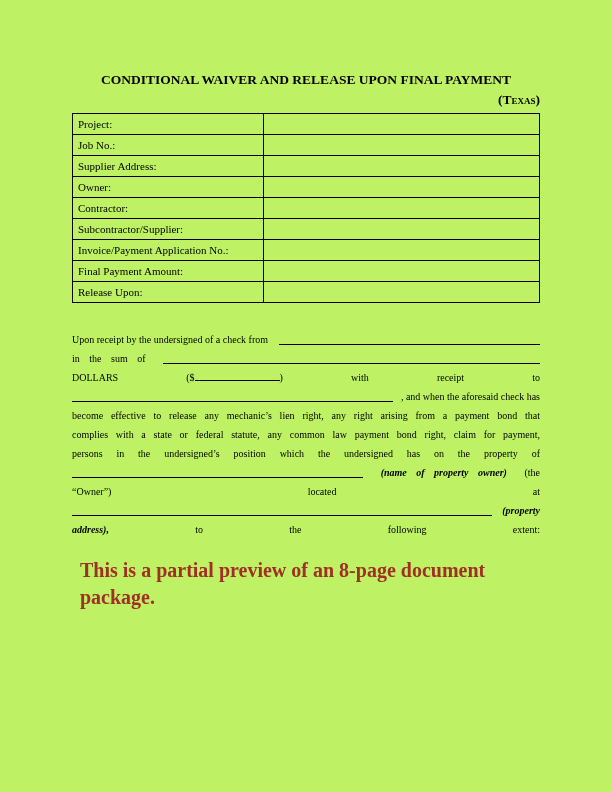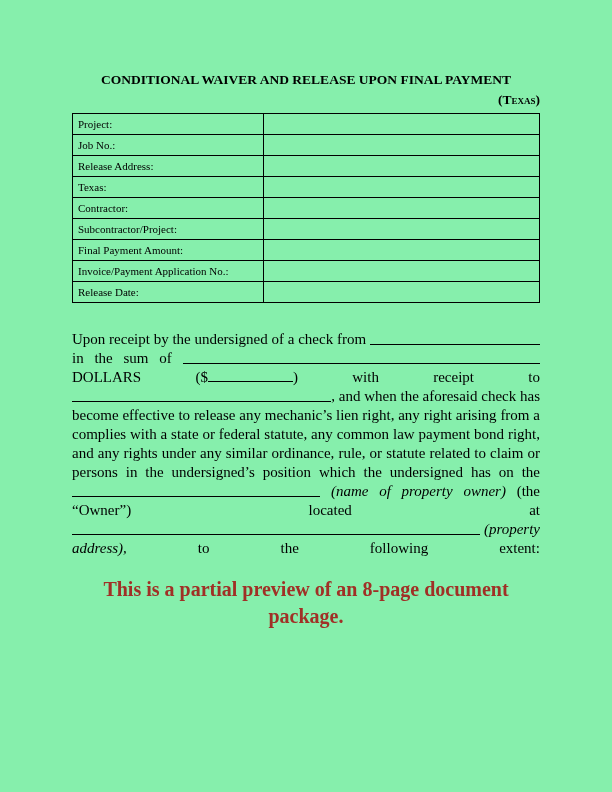--- a/index.html
+++ b/index.html
@@ -2,21 +2,21 @@
 <html><head>
 <meta charset="utf-8">
 <style>
   * { box-sizing: border-box; }
   html, body { margin: 0; padding: 0; background: #ffffff; }
   .page {
     position: relative;
     width: 612px;
     height: 792px;
     margin: 0 auto;
-    background: #86efac;
+    background: #bef264;
     font-family: "Liberation Serif", serif;
     color: #000000;
     overflow: hidden;
   }
   .content {
     position: absolute;
     left: 72px;
     right: 72px;
     top: 0;
   }
@@ -52,21 +52,22 @@
   td.label-cell { width: 41%; margin-top: 32px; }
   td.value-cell { width: 59%; }
   
   .body-par {
     margin-top: 27px;
     font-size: 11px;
   }
   .bl {
     height: 19px;
     line-height: 19px;
-    font-size: 15px;
+    font-size: 10px;
+    gap: 8px;
   }
   .bl.fill { display: flex; align-items: flex-end; }
   .bl.fill .token { white-space: pre; line-height: 19px; }
   .bl.between { display: flex; justify-content: space-between; align-items: center; }
   .bl.just {
     text-align: justify;
     text-align-last: justify;
     white-space: normal;
     overflow: hidden;
   }
@@ -76,27 +77,26 @@
     height: 1px;
     border-bottom: 1px solid #000000;
     margin-bottom: 4px;
   }
   .blankw {
     display: inline-block;
     height: 1px;
     border-bottom: 1px solid #000000;
     vertical-align: baseline;
   }
-  .it { font-style: italic; }
+  .it { font-style: italic; font-weight: bold; }
   .spread { word-spacing: 7px; }
   
   .notice {
     margin-top: 18px;
     padding: 0 8px;
-    text-align: center;
     font-weight: bold;
     font-size: 20px;
     line-height: 27px;
   }
 </style>
 </head>
 <body>
 
 <div class="page">
   <div class="content">
@@ -109,45 +109,45 @@
       <tbody>
           <tr>
             <td class="label-cell">Project:</td>
             <td class="value-cell"></td>
           </tr>
           <tr>
             <td class="label-cell">Job No.:</td>
             <td class="value-cell"></td>
           </tr>
           <tr>
-            <td class="label-cell">Release Address:</td>
-            <td class="value-cell"></td>
-          </tr>
-          <tr>
-            <td class="label-cell">Texas:</td>
+            <td class="label-cell">Supplier Address:</td>
+            <td class="value-cell"></td>
+          </tr>
+          <tr>
+            <td class="label-cell">Owner:</td>
             <td class="value-cell"></td>
           </tr>
           <tr>
             <td class="label-cell">Contractor:</td>
             <td class="value-cell"></td>
           </tr>
           <tr>
-            <td class="label-cell">Subcontractor/Project:</td>
+            <td class="label-cell">Subcontractor/Supplier:</td>
+            <td class="value-cell"></td>
+          </tr>
+          <tr>
+            <td class="label-cell">Invoice/Payment Application No.:</td>
             <td class="value-cell"></td>
           </tr>
           <tr>
             <td class="label-cell">Final Payment Amount:</td>
             <td class="value-cell"></td>
           </tr>
           <tr>
-            <td class="label-cell">Invoice/Payment Application No.:</td>
-            <td class="value-cell"></td>
-          </tr>
-          <tr>
-            <td class="label-cell">Release Date:</td>
+            <td class="label-cell">Release Upon:</td>
             <td class="value-cell"></td>
           </tr>
         </tbody>
     </table>
 
     <div class="body-par">
         <div class="bl fill">
           <span class="token">Upon receipt by the undersigned of a check from </span>
           <span class="blank"></span>
         </div>
@@ -161,21 +161,20 @@
           <span class="token">with</span>
           <span class="token">receipt</span>
           <span class="token">to</span>
         </div>
         <div class="bl fill">
           <span class="blank"></span>
           <span class="token">, and when the aforesaid check has</span>
         </div>
         <div class="bl just"><span class="token">become effective to release any mechanic’s lien right, any right arising from a payment bond that</span></div>
         <div class="bl just"><span class="token">complies with a state or federal statute, any common law payment bond right, claim for payment,</span></div>
-        <div class="bl just"><span class="token">and any rights under any similar ordinance, rule, or statute related to claim or payment rights for</span></div>
         <div class="bl just"><span class="token">persons in the undersigned’s position which the undersigned has on the property of</span></div>
         <div class="bl fill">
           <span class="blank"></span>
           <span class="token it spread"> (name of property owner) </span>
           <span class="token">(the</span>
         </div>
         <div class="bl between">
           <span class="token">“Owner”)</span>
           <span class="token">located</span>
           <span class="token">at</span>

